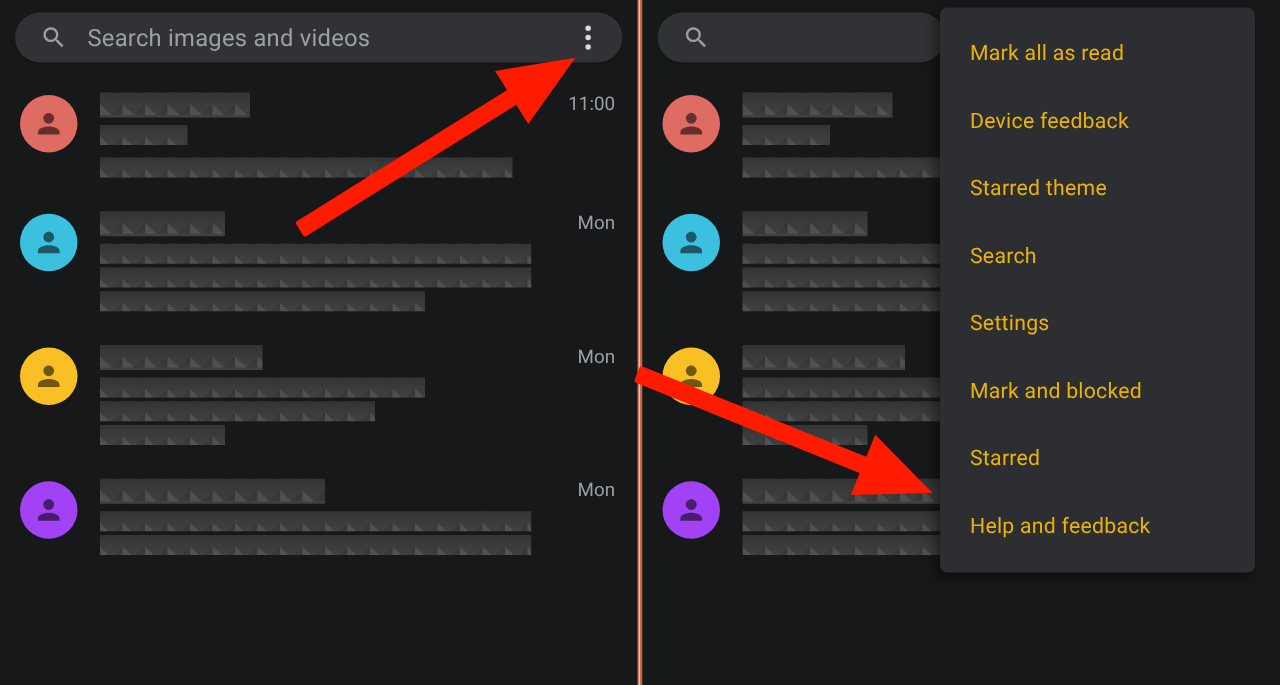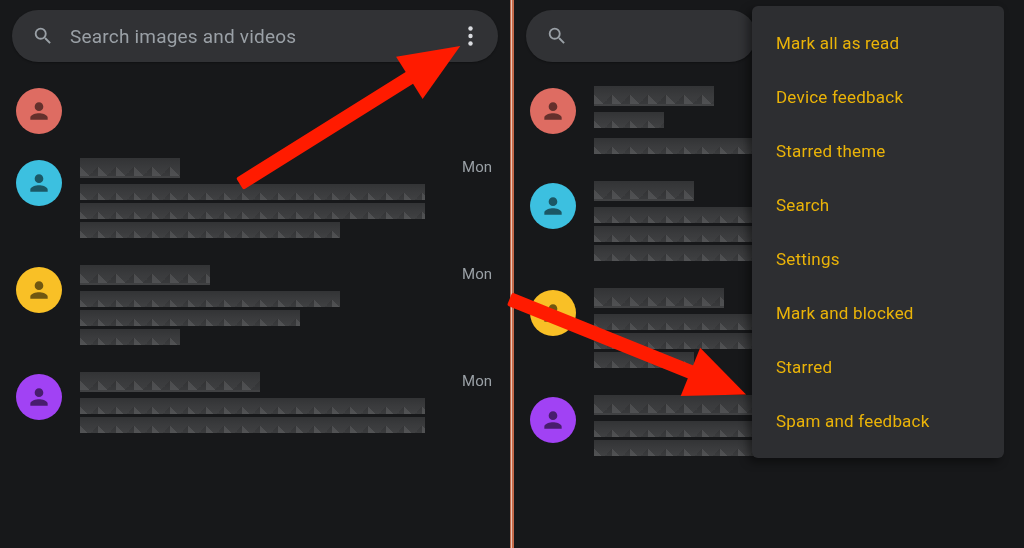--- a/index.html
+++ b/index.html
@@ -30,21 +30,21 @@
       background: #c46a4a;
     }
     .divider::after{
       content:"";position:absolute;left:1px;top:0;width:1px;height:100%;background:#fff;opacity:.6;
     }
 
     .search-bar {
       margin: 10px 12px;
       background: #313235;
       border-radius: 30px;
-      height: 52px;
+      height: 40px;
       display: flex;
       align-items: center;
       padding: 0 8px 0 20px;
       color: #9aa0a6;
       box-shadow: 0 1px 2px rgba(0,0,0,0.3);
     }
     .search-bar .search-icon {
       width: 22px; height: 22px; fill: #9aa0a6; margin-right: 16px;
     }
     .search-bar .placeholder {
@@ -167,20 +167,32 @@
   </div>
 
   <div class="conversations">
 
     <div class="convo">
       <div class="avatar av-red">
         <svg viewBox="0 0 24 24">
             <path d="M12 12c2.2 0 4-1.8 4-4s-1.8-4-4-4-4 1.8-4 4 1.8 4 4 4zm0 2c-2.7 0-8 1.3-8 4v2h16v-2c0-2.7-5.3-4-8-4z"></path>
           </svg>
       </div>
+      <div class="convo-body">
+        <div class="convo-time">11:00</div>
+        <div class="blur-row">
+            <div class="blur-block pixelate" style="width:120px;height:20px"></div>
+          </div>
+        <div class="blur-row" style="margin-top:6px">
+            <div class="blur-block pixelate" style="width:70px"></div>
+          </div>
+        <div class="blur-row" style="margin-top:10px">
+            <div class="blur-block pixelate" style="width:330px"></div>
+          </div>
+      </div>
     </div>
 
     <div class="convo">
       <div class="avatar av-blue">
         <svg viewBox="0 0 24 24">
             <path d="M12 12c2.2 0 4-1.8 4-4s-1.8-4-4-4-4 1.8-4 4 1.8 4 4 4zm0 2c-2.7 0-8 1.3-8 4v2h16v-2c0-2.7-5.3-4-8-4z"></path>
           </svg>
       </div>
       <div class="convo-body">
         <div class="convo-time">Mon</div>
@@ -344,21 +356,21 @@
 </div>
 
 <div class="menu">
   <div class="menu-item">Mark all as read</div>
   <div class="menu-item">Device feedback</div>
   <div class="menu-item">Starred theme</div>
   <div class="menu-item">Search</div>
   <div class="menu-item">Settings</div>
   <div class="menu-item">Mark and blocked</div>
   <div class="menu-item">Starred</div>
-  <div class="menu-item">Spam and feedback</div>
+  <div class="menu-item">Help and feedback</div>
 </div>
 
 <div class="arrow" style="left:210px; top:20px; width:280px; height:190px;">
   <svg width="280" height="190">
     <g transform="rotate(-32 140 95)">
       <rect class="shaft" x="10" y="88" width="210" height="14" rx="2"></rect>
       <polygon class="head" points="210,70 270,95 210,120"></polygon>
     </g>
   </svg>
 </div>

